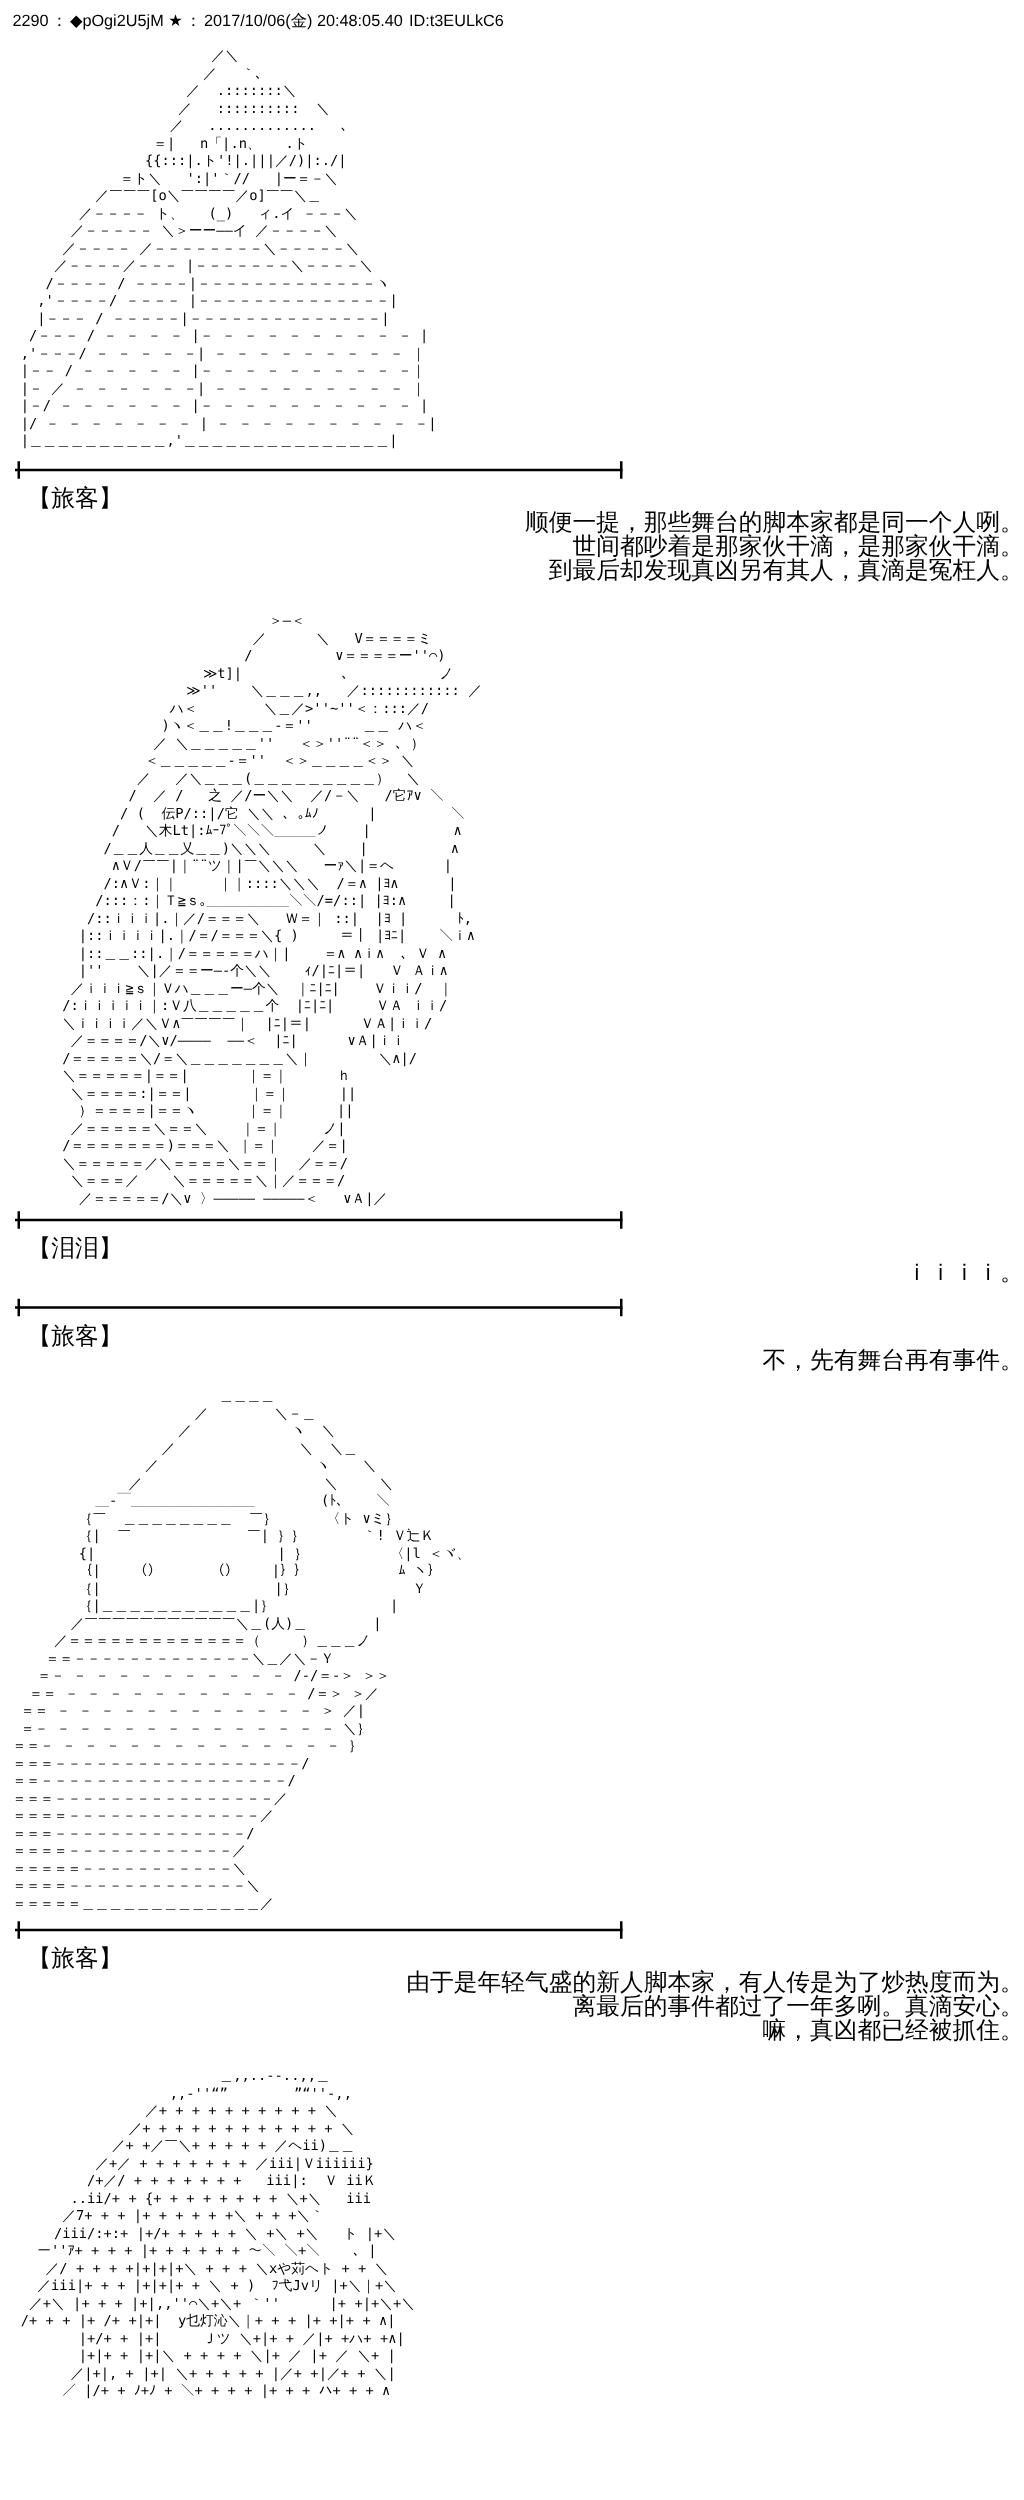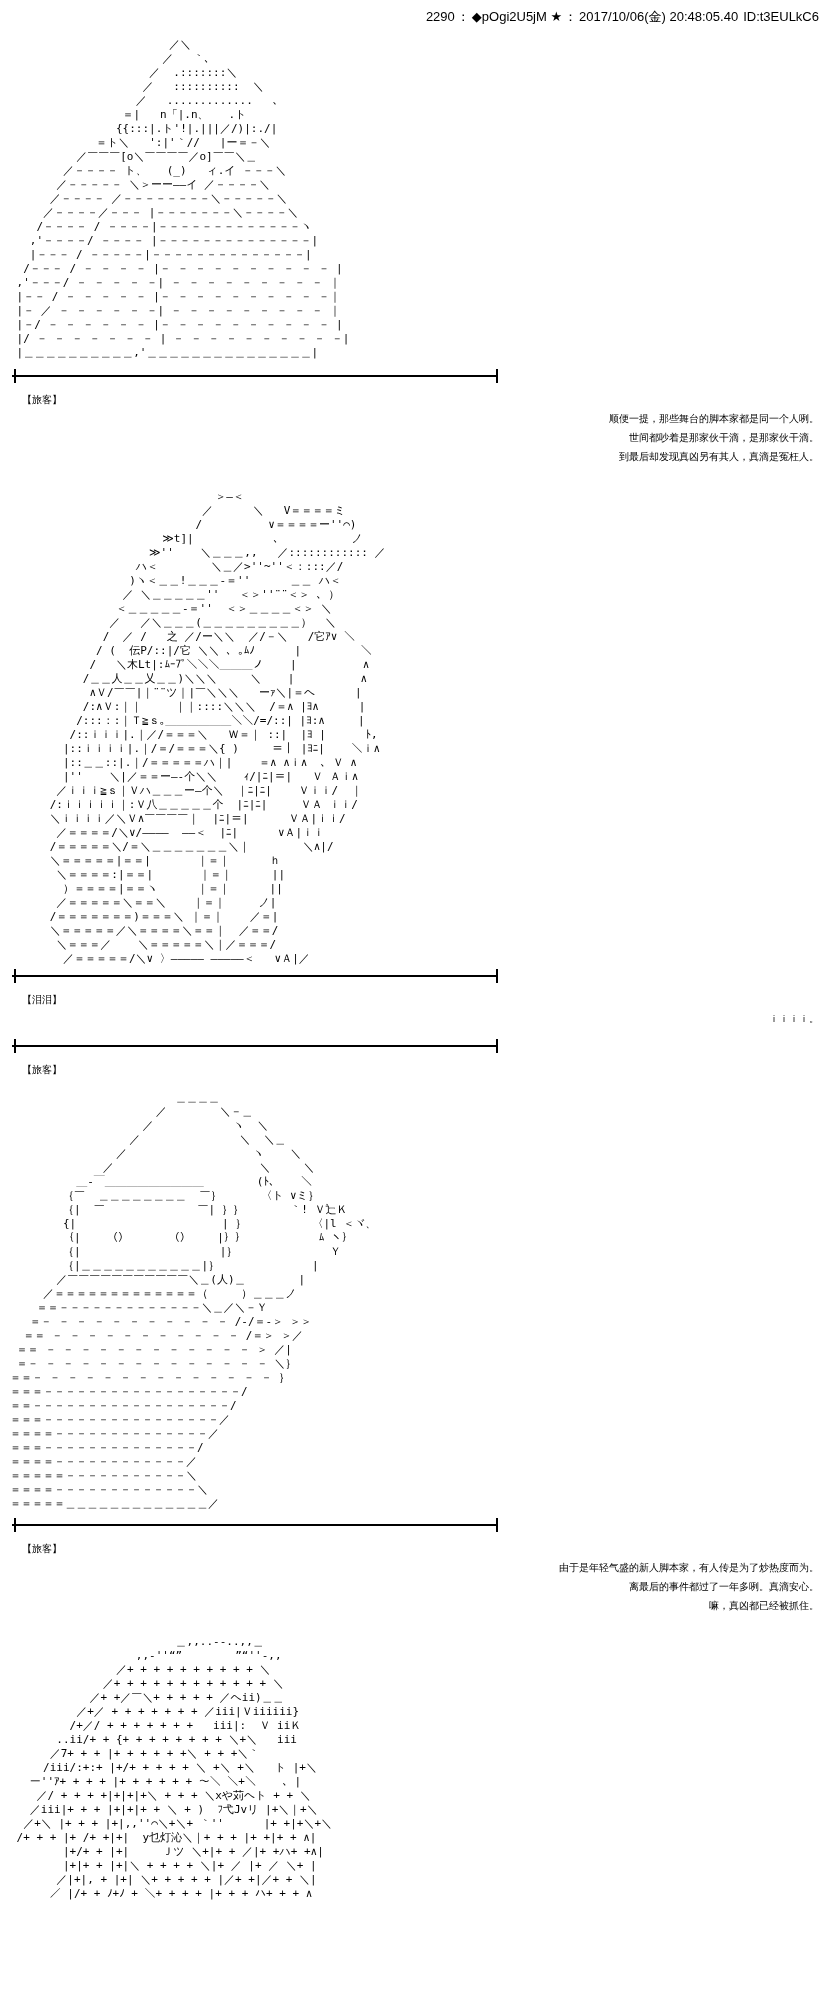--- a/index.html
+++ b/index.html
@@ -3,42 +3,42 @@
 <meta charset="utf-8">
 <style>
   html,body { margin:0; padding:0; background:#ffffff; }
   .page {
     position:relative; width:819px; height:2000px; overflow:hidden;
     background:#ffffff; color:#000000;
     font-family:"Liberation Sans", sans-serif;
   }
   .post-header {
     font-size:13px; color:#000;
-    padding:8px 0 0 10px; white-space:nowrap;text-align:right;
+    padding:8px 0 0 10px; white-space:nowrap;
   }
   .post-header .sep { margin:0 2px; }
   .post-header .pid { margin-left:5px; }
   .aa {
     font-family:"DejaVu Sans Mono", monospace;
     font-size:11px; line-height:14px;
     margin:12px 0 0 10px; white-space:pre; color:#000;
   }
   .aa.aa-mid { margin-top:24px; }
   .aa.aa-tail { margin-top:20px; }
   .scene-divider {
     position:relative; margin:8px 0 0 12px; width:486px; height:16px;
   }
   .scene-divider .hline {
     position:absolute; left:0; right:0; top:7px; height:0;
     border-top:2px solid #000;
   }
   .scene-divider .tick { position:absolute; top:1px; width:2px; height:14px; background:#000; }
   .scene-divider .tick.left  { left:2px; }
   .scene-divider .tick.right { right:0; }
-  .dialogue { margin-top:6px; font-size:10px; line-height:19px; }
+  .dialogue { margin-top:6px; font-size:19px; line-height:19px; }
   .dialogue .speaker { padding-left:22px; }
   .dialogue .dline   { padding-left:34px;text-align:right; }
   .gap-before-divider2 { margin-top:2px; }
   .gap-before-divider3 { margin-top:10px; }
   .post-2296 .post-header { padding-top:80px; }
   .gap-divider4 { margin-top:6px; }
 </style>
 </head>
 <body>
 
@@ -133,20 +133,21 @@
     </div>
 
     <div class="scene-divider gap-before-divider3">
       <span class="hline"></span>
       <span class="tick left"></span>
       <span class="tick right"></span>
     </div>
 
     <div class="dialogue">
       <div class="speaker">【旅客】</div>
+      <div class="dline">不，先有舞台再有事件。</div>
     </div>
   </section>
 
   <section class="post post-2296">
 
     <pre class="aa">                         ＿＿＿＿
                       ／        ＼－＿
                     ／            ヽ  ＼
                   ／               ＼  ＼＿
                 ／                   ヽ    ＼

